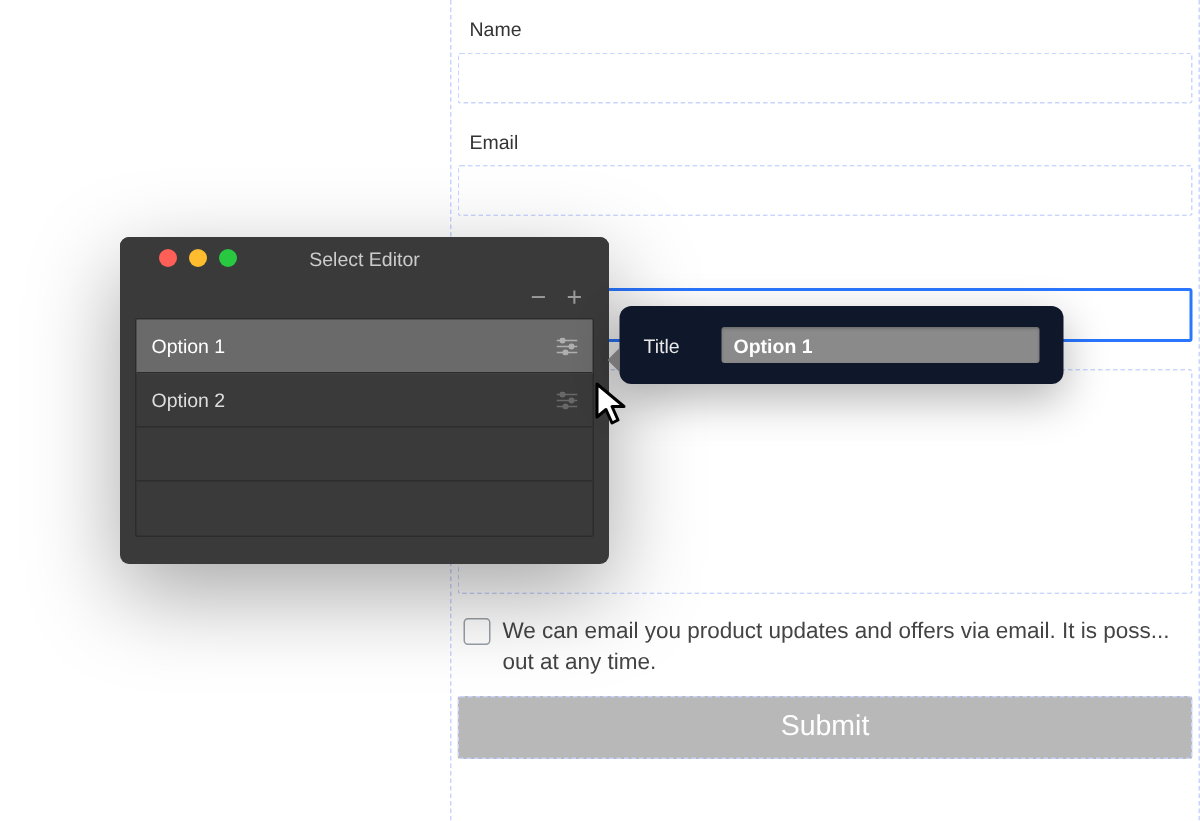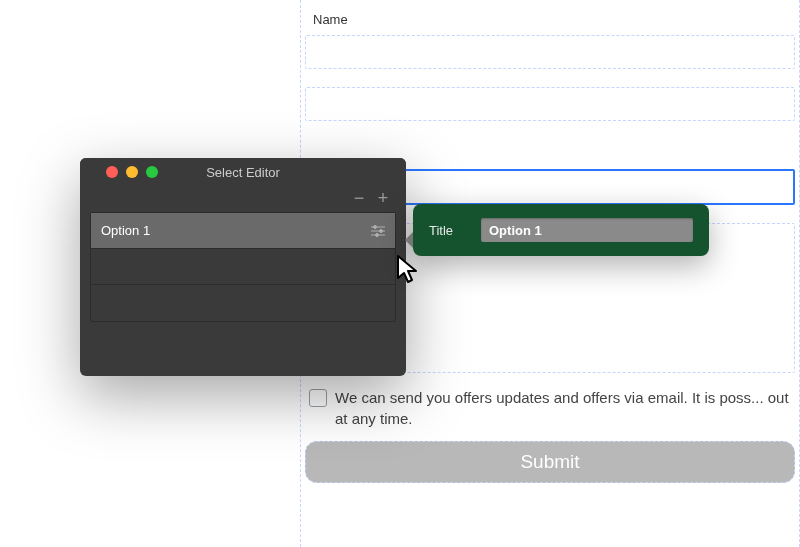--- a/index.html
+++ b/index.html
@@ -76,21 +76,21 @@
     .submit-btn {
       margin: 6px 4px 0 4px;
       height: 42px;
       background: #b8b8b8;
       color: #fff;
       font-size: 19px;
       display: flex;
       align-items: center;
       justify-content: center;
       border: 1px dashed #c8d5ff;
-      border-radius: 12px;
+      border-radius: 2px;
     }
 
     
     .editor-window {
       position: absolute;
       left: 80px;
       top: 158px;
       width: 326px;
       height: 218px;
       background: #3a3a3a;
@@ -177,21 +177,21 @@
     }
 
     .slider-icon svg { display: block; }
 
     
     .popover {
       position: absolute;
       left: 413px;
       top: 204px;
       width: 296px;
-      background: #14532d;
+      background: #0f172a;
       border-radius: 8px;
       box-shadow: 0 10px 30px rgba(0,0,0,0.3);
       padding: 14px 16px;
     }
 
     .popover::before {
       content: "";
       position: absolute;
       left: -8px;
       top: 28px;
@@ -239,30 +239,31 @@
       pointer-events: none;
     }
   </style>
 </head>
 <body>
 
 <div class="form-bg">
   <div class="form-field-label">Name</div>
   <div class="form-input"></div>
 
+  <div class="form-field-label">Email</div>
   <div class="form-input"></div>
 
   <div style="height:22px"></div>
   <div class="form-input highlight"></div>
 
   <div class="textarea-block"></div>
 
   <div class="checkbox-row">
     <div class="checkbox-square"></div>
-    <div>We can send you offers updates and offers via email. It is poss... out at any time.</div>
+    <div>We can email you product updates and offers via email. It is poss... out at any time.</div>
   </div>
 
   <div class="submit-btn">
     <span>Submit</span>
   </div>
 </div>
 
 <div class="editor-window">
   <div class="titlebar">
     <div class="traffic-lights">
@@ -285,20 +286,33 @@
         <svg width="14" height="12" viewBox="0 0 14 12" fill="none" stroke="#ddd" stroke-width="1">
           <line x1="0" y1="2" x2="14" y2="2"></line>
             <circle cx="4" cy="2" r="1.5" fill="#ddd"></circle>
           <line x1="0" y1="6" x2="14" y2="6"></line>
             <circle cx="10" cy="6" r="1.5" fill="#ddd"></circle>
           <line x1="0" y1="10" x2="14" y2="10"></line>
             <circle cx="6" cy="10" r="1.5" fill="#ddd"></circle>
         </svg>
       </span>
     </div>
+    <div class="option-row">
+      <span>Option 2</span>
+      <span class="slider-icon">
+        <svg width="14" height="12" viewBox="0 0 14 12" fill="none" stroke="#888" stroke-width="1">
+          <line x1="0" y1="2" x2="14" y2="2"></line>
+            <circle cx="4" cy="2" r="1.5" fill="#888"></circle>
+          <line x1="0" y1="6" x2="14" y2="6"></line>
+            <circle cx="10" cy="6" r="1.5" fill="#888"></circle>
+          <line x1="0" y1="10" x2="14" y2="10"></line>
+            <circle cx="6" cy="10" r="1.5" fill="#888"></circle>
+        </svg>
+      </span>
+    </div>
     <div class="option-row"></div>
     <div class="option-row" style="border-bottom:none"></div>
   </div>
 </div>
 
 <div class="popover">
   <div class="popover-row">
     <div class="popover-label">Title</div>
     <input class="popover-input bold" value="Option 1" style="">
   </div>

